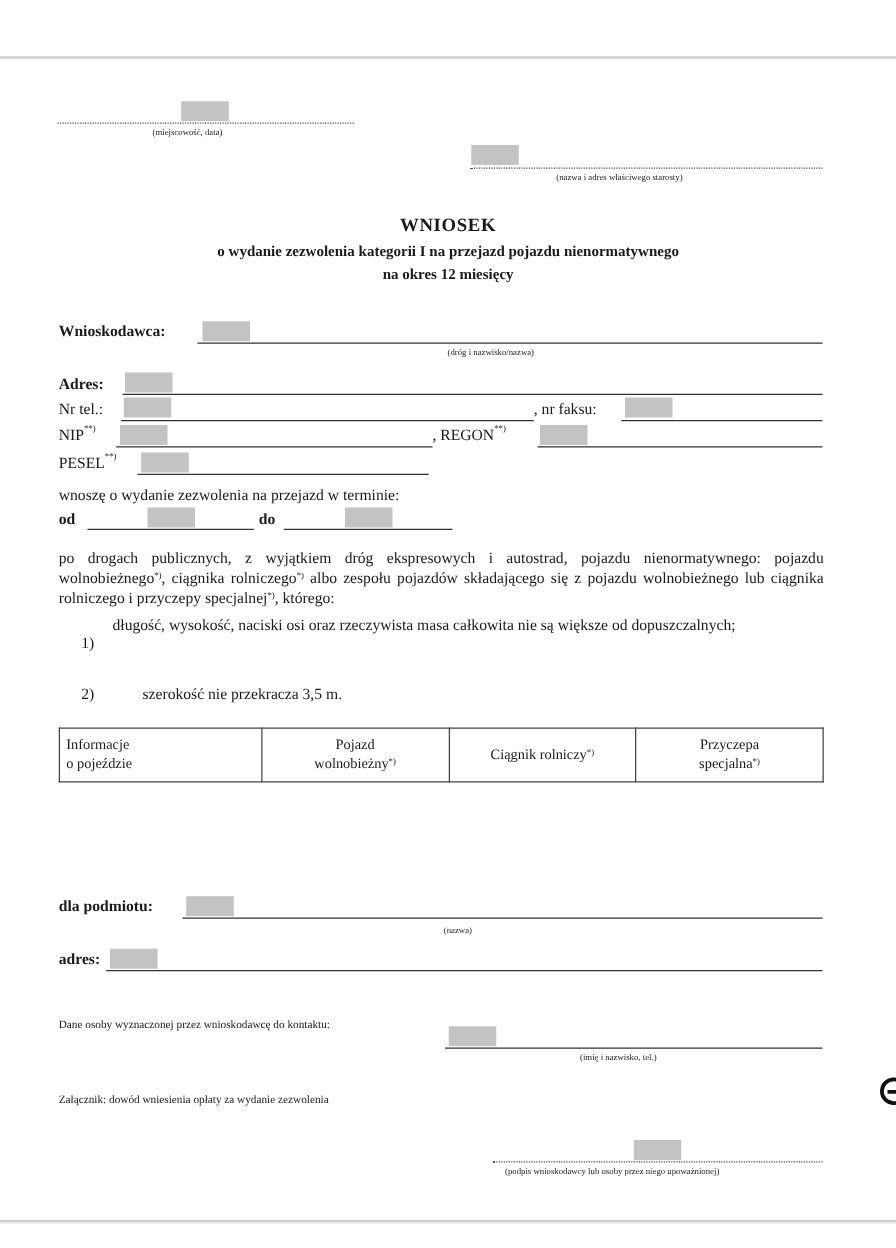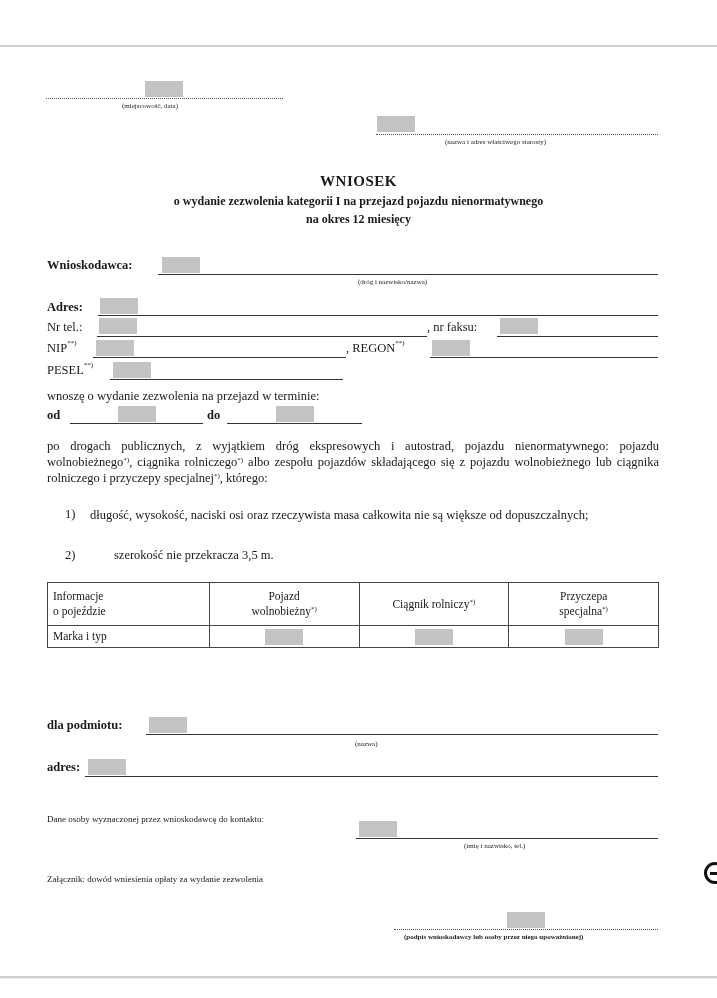--- a/index.html
+++ b/index.html
@@ -75,43 +75,37 @@
 <div class="t12 bold" style="left:47px;top:408px;">od</div>
 <div class="solid" style="left:70px;top:423px;width:133px;"></div>
 <div class="field" style="left:118px;top:406px;"></div>
 <div class="t12 bold" style="left:207px;top:408px;">do</div>
 <div class="solid" style="left:227px;top:423px;width:135px;"></div>
 <div class="field" style="left:276px;top:406px;"></div>
 
 <div class="para" style="top:438px;"><span>po drogach publicznych, z wyjątkiem dróg ekspresowych i autostrad, pojazdu nienormatywnego: pojazdu wolnobieżnego</span><sup>*)</sup><span>, ciągnika rolniczego</span><sup>*)</sup><span> albo zespołu pojazdów składającego się z pojazdu wolnobieżnego lub ciągnika rolniczego i przyczepy specjalnej</span><sup>*)</sup><span>, którego:</span></div>
 
 <div class="t12" style="left:65px;top:507px;">1)</div>
-<div class="para" style="left:90px;width:569px;top:507px;">długość, wysokość, naciski osi oraz rzeczywista masa całkowita nie są większe od dopuszczalnych;</div>
+<div class="para" style="left:90px;width:569px;top:492px;">długość, wysokość, naciski osi oraz rzeczywista masa całkowita nie są większe od dopuszczalnych;</div>
 <div class="t12" style="left:65px;top:548px;">2)</div>
 <div class="t12" style="left:90px;top:548px;margin-left:24px;">szerokość nie przekracza 3,5 m.</div>
 
 <table class="veh">
   <colgroup>
       <col style="width:162px">
       <col style="width:150px">
       <col style="width:150px">
       <col style="width:150px">
     </colgroup>
   <tbody>
       <tr style="height:43px;">
     <td><span>Informacje</span><br><span>o pojeździe</span></td>
     <td class="c"><span>Pojazd</span><br><span>wolnobieżny</span><sup>*)</sup></td>
     <td class="c"><span>Ciągnik rolniczy</span><sup>*)</sup></td>
     <td class="c"><span>Przyczepa</span><br><span>specjalna</span><sup>*)</sup></td>
-  </tr>
-  <tr style="height:22px;">
-    <td>Marka i typ</td>
-    <td class="c"><span class="cellbox"></span></td>
-    <td class="c"><span class="cellbox"></span></td>
-    <td class="c"><span class="cellbox"></span></td>
   </tr>
 </tbody>
   </table>
 
 <div class="t12 bold" style="left:47px;top:718px;">dla podmiotu:</div>
 <div class="solid" style="left:146px;top:734px;width:512px;"></div>
 <div class="field" style="left:149px;top:717px;"></div>
 <div class="tiny" style="left:355px;top:740px;">(nazwa)</div>
 <div class="t12 bold" style="left:47px;top:760px;">adres:</div>
 <div class="solid" style="left:85px;top:776px;width:573px;"></div>
@@ -119,18 +113,18 @@
 
 <div class="small" style="left:47px;top:814px;">Dane osoby wyznaczonej przez wnioskodawcę do kontaktu:</div>
 <div class="solid" style="left:356px;top:838px;width:302px;"></div>
 <div class="field" style="left:359px;top:821px;"></div>
 <div class="tiny" style="left:464px;top:842px;">(imię i nazwisko, tel.)</div>
 
 <div class="small" style="left:47px;top:874px;">Załącznik: dowód wniesienia opłaty za wydanie zezwolenia</div>
 
 <div class="field" style="left:507px;top:912px;"></div>
 <div class="dotline" style="left:394px;top:929px;width:264px;"></div>
-<div class="tiny" style="left:404px;top:933px;font-weight:bold;">(podpis wnioskodawcy lub osoby przez niego upoważnionej)</div>
+<div class="tiny" style="left:404px;top:933px;">(podpis wnioskodawcy lub osoby przez niego upoważnionej)</div>
 
 <div class="abs rule-bot"></div>
 <div class="abs rule-bot2"></div>
 
 <div class="zoom-btn"></div>
 
 </body></html>

